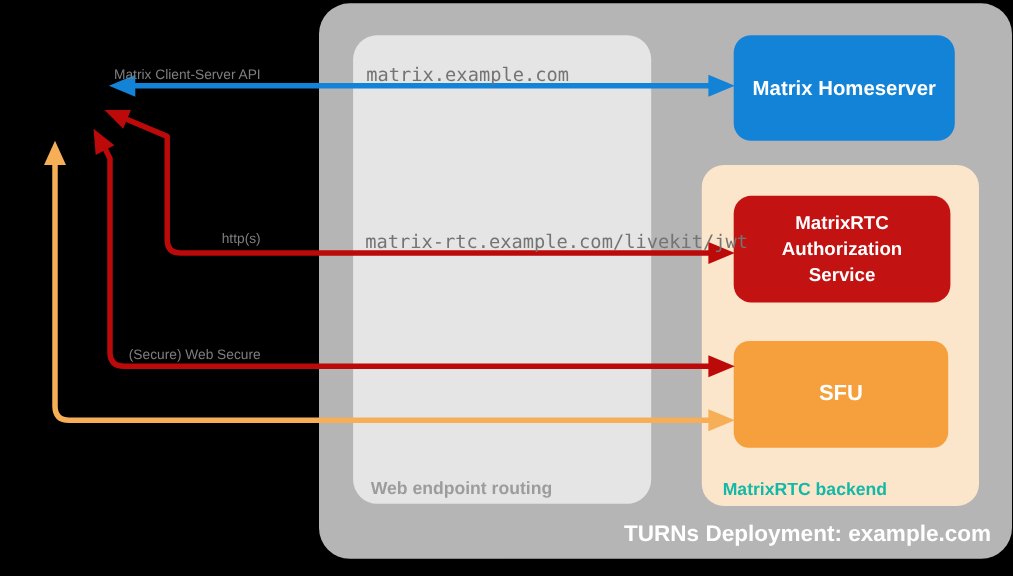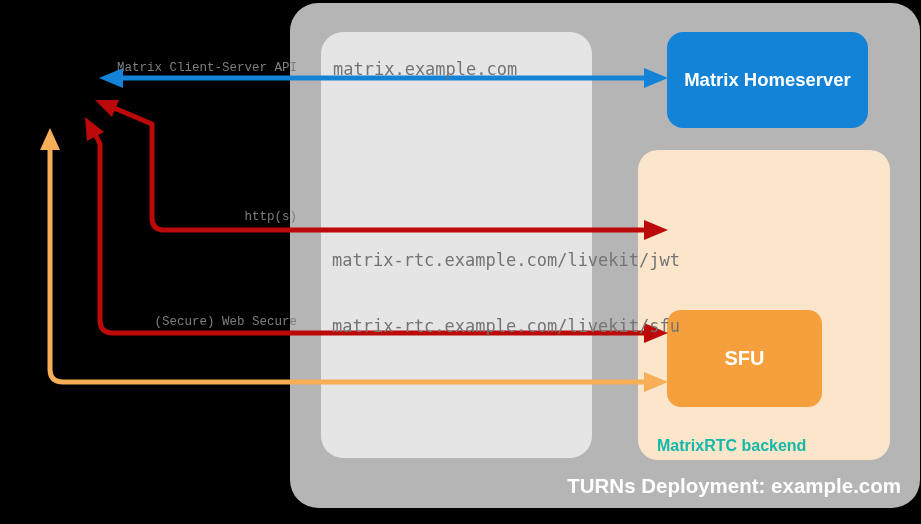--- a/index.html
+++ b/index.html
@@ -31,76 +31,79 @@
   }
   .homeserver-box{
     left:667px;top:32px;width:201px;height:96px;border-radius:16px;
     background:#1283d7;font-size:18.5px;
   }
   .auth-box{
     left:667px;top:178px;width:157px;height:97px;border-radius:16px;
     background:#c31212;font-size:17px;line-height:1.4;padding:0 20px;
   }
   .sfu-box{
-    left:667px;top:310px;width:155px;height:97px;border-radius:14px;
+    left:667px;top:310px;width:195px;height:97px;border-radius:14px;
     background:#f5a03c;font-size:20px;
   }
   
   .group-label{
     position:absolute;font-weight:bold;font-size:16px;color:#9c9c9c;z-index:3;
   }
   .routing-label{left:337px;top:436px;}
   .backend-label{left:657px;top:437px;color:#14b8a6;}
   .deployment-title{
     position:absolute;right:19px;bottom:10px;left:0;text-align:right;
     color:#fff;font-weight:bold;font-size:20.5px;z-index:3;
   }
   .route-label{
     position:absolute;font-family:"DejaVu Sans Mono",monospace;
     font-size:17px;color:#747474;z-index:6;white-space:pre;
   }
   .route-1{left:333px;top:59px;}
-  .route-2{left:332px;top:210px;margin-top:40px;}
+  .route-2{left:332px;top:210px;}
   .route-3{left:332px;top:316px;}
   .arrow-label{
-    position:absolute;right:624px;font-size:12.5px;color:#7e7e7e;
-    z-index:6;white-space:pre;font-family:Liberation Mono, monospace;
+    position:absolute;right:684px;font-size:12.5px;color:#7e7e7e;
+    z-index:6;white-space:pre;
   }
   .al-1{top:61px;}
   .al-2{top:210px;}
   .al-3{top:315px;}
   .al-4{top:363px;}
   
   svg.arrows{position:absolute;left:0;top:0;z-index:5;pointer-events:none;}
   svg.arrows path{stroke-linejoin:round;}
 </style>
 </head>
 <body>
 
 <div id="canvas">
 
   <div class="site-container">
     <div class="deployment-title">TURNs Deployment: example.com</div>
   </div>
 
   <div class="routing-box"></div>
+  <div class="group-label routing-label">Web endpoint routing</div>
 
   <div class="backend-box"></div>
   <div class="group-label backend-label">MatrixRTC backend</div>
 
   <div class="node homeserver-box">
     <span>Matrix Homeserver</span>
   </div>
+  <div class="node auth-box">
+    <span>MatrixRTC Authorization Service</span>
+  </div>
   <div class="node sfu-box">
     <span>SFU</span>
   </div>
 
   <div class="route-label route-1">matrix.example.com</div>
   <div class="route-label route-2">matrix-rtc.example.com/livekit/jwt</div>
-  <div class="route-label route-3">matrix-rtc.example.com/livekit/sfu</div>
 
   <div class="arrow-label al-1">Matrix Client-Server API</div>
   <div class="arrow-label al-2">http(s)</div>
   <div class="arrow-label al-3">(Secure) Web Secure</div>
 
   <svg class="arrows" width="921" height="524" viewBox="0 0 921 524">
 
     <path d="M 114 78 H 650" fill="none" stroke-width="5" stroke="#1283d7"></path>
     <path d="M 99 78 L 123 68 L 123 88 Z" stroke="none" fill="#1283d7"></path>
     <path d="M 668 78 L 644 68 L 644 88 Z" stroke="none" fill="#1283d7"></path>

